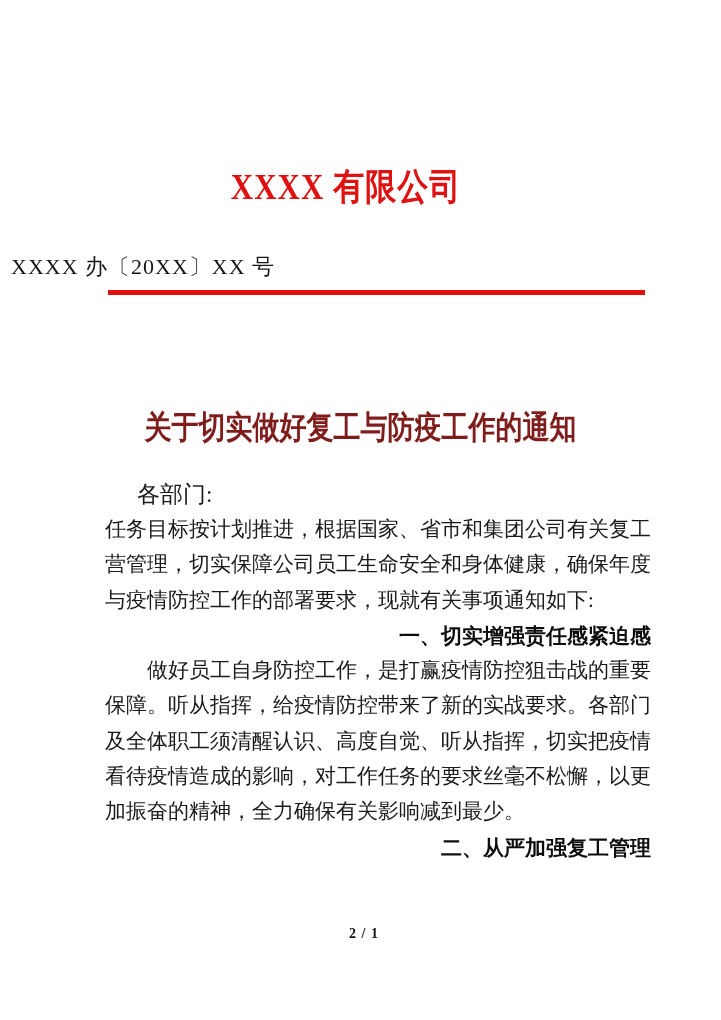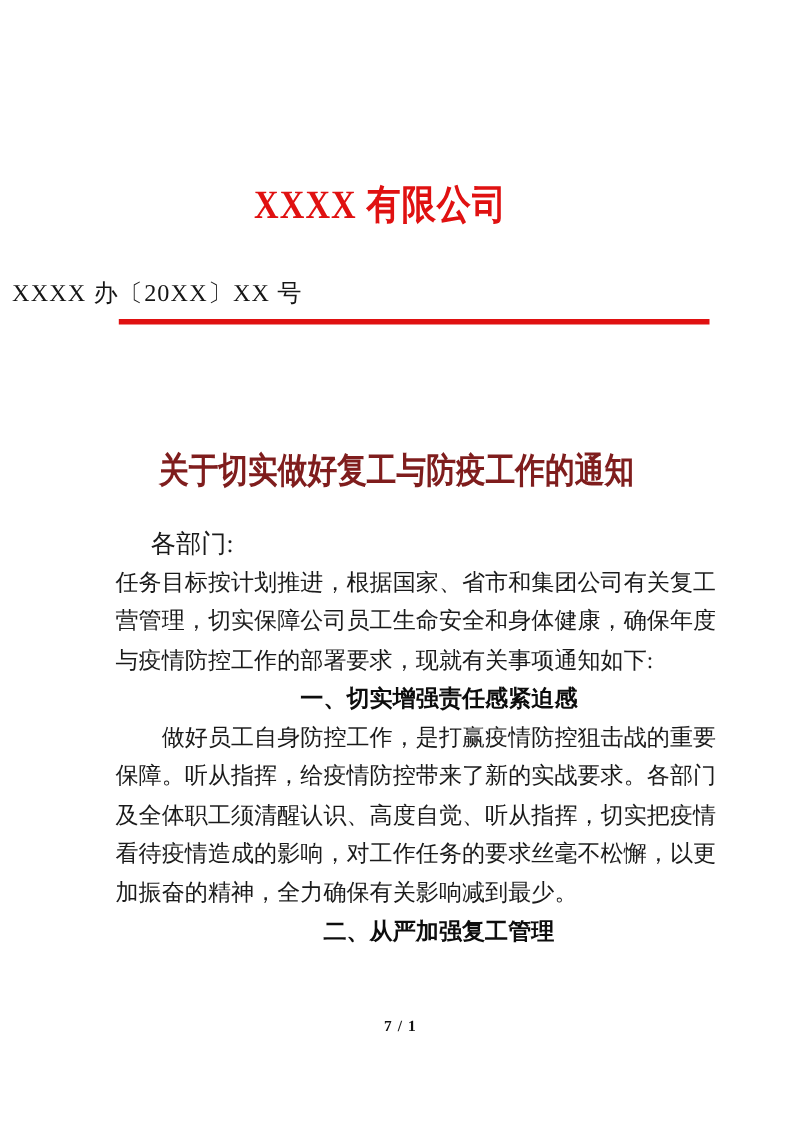--- a/index.html
+++ b/index.html
@@ -77,21 +77,21 @@
   }
   .bodyline.indent { text-indent: 42px; }
   .bodyline.full {
     text-align-last: justify;
     text-justify: inter-character;
   }
   .bodyline.heading {
     font-family: "Liberation Sans", "DejaVu Sans", sans-serif;
     font-weight: bold;
     text-indent: 42px;
-    text-align: center;
+    text-align: right;
     text-align-last: auto;
     color: #0d0d0d;
   }
   .page-number {
     position: absolute;
     top: 926px; left: 7px; width: 714px;
     text-align: center;
     font-size: 14px;
     font-weight: bold;
     letter-spacing: 1px;
@@ -126,15 +126,15 @@
 
     <div class="bodyline indent full">做好员工自身防控工作，是打赢疫情防控狙击战的重要</div>
     <div class="bodyline full">保障。听从指挥，给疫情防控带来了新的实战要求。各部门</div>
     <div class="bodyline full">及全体职工须清醒认识、高度自觉、听从指挥，切实把疫情</div>
     <div class="bodyline full">看待疫情造成的影响，对工作任务的要求丝毫不松懈，以更</div>
     <div class="bodyline">加振奋的精神，全力确保有关影响减到最少。</div>
 
     <div class="bodyline heading">二、从严加强复工管理</div>
   </div>
 
-  <div class="page-number">7 / 1</div>
+  <div class="page-number">2 / 1</div>
 
 </div>
 
 </body></html>

